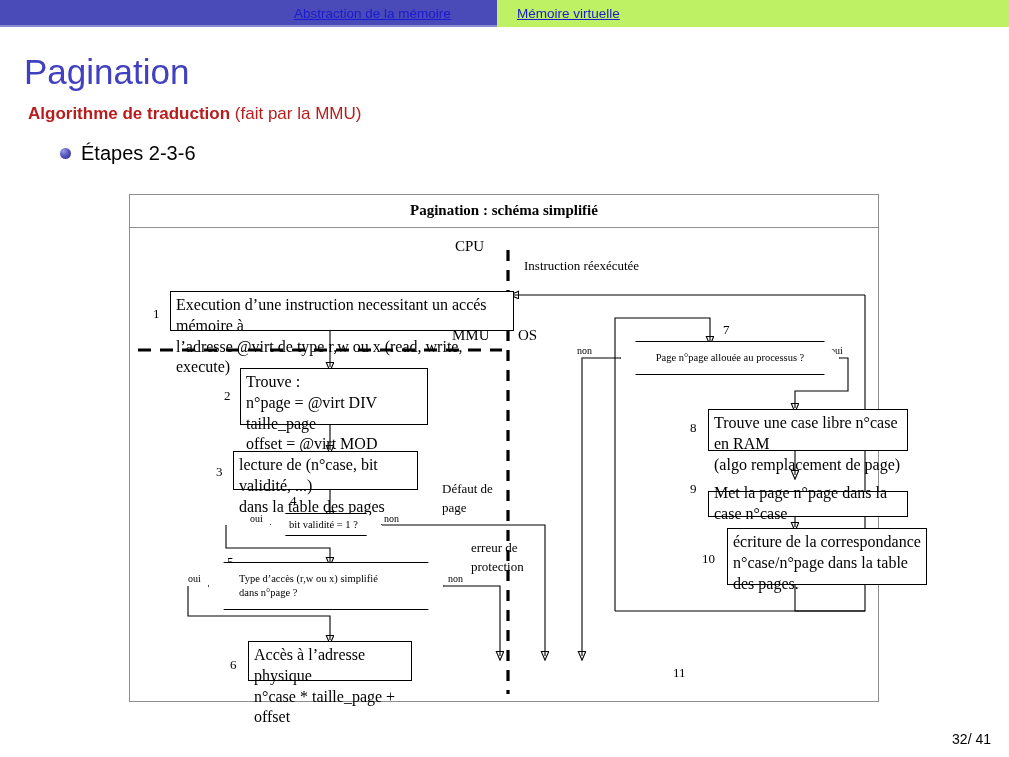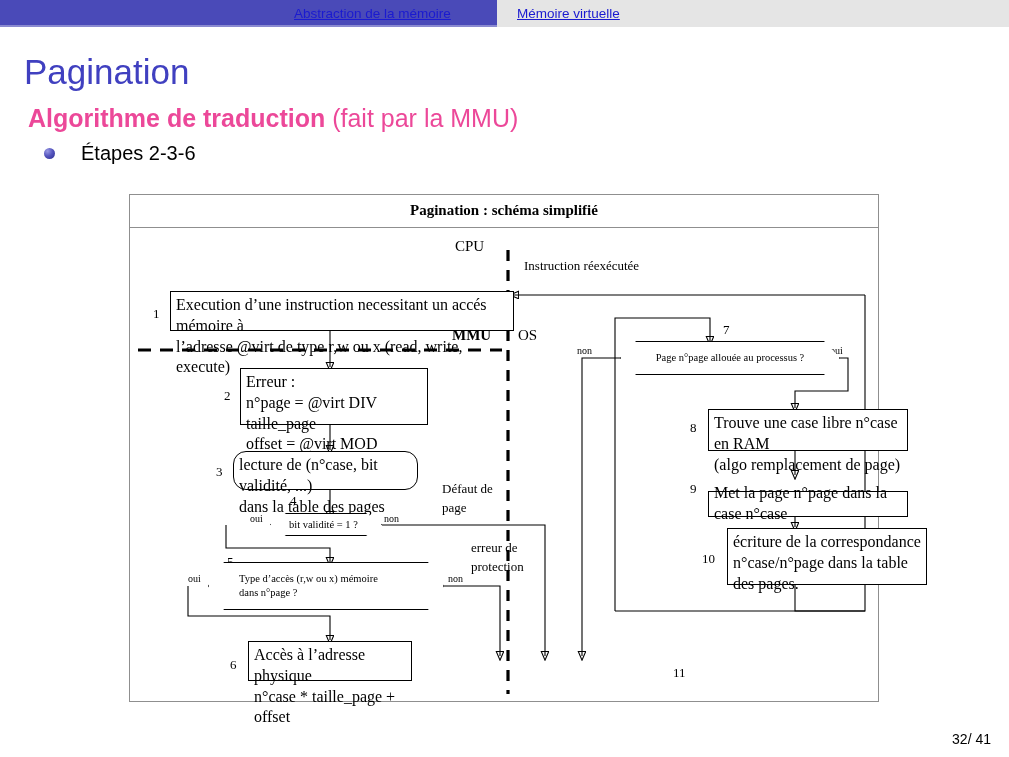--- a/index.html
+++ b/index.html
@@ -7,21 +7,21 @@
   body{
     width:1009px;height:757px;
     background:#ffffff;
     font-family:"Liberation Sans", sans-serif;
     position:relative;
     overflow:hidden;
   }
   
   #navbar{
     position:absolute;left:0;top:0;width:1009px;height:27px;
-    background:#e5e5e5;
+    background:#bef264;
   }
   #navbar .leftfill{
     position:absolute;left:0;top:0;width:497px;height:27px;
     background:#4a4ab8;
   }
   #navbar .underline{
     position:absolute;left:0;top:25px;width:497px;height:2px;
     background:#8a8ad0;
   }
   .navtab{
@@ -36,27 +36,27 @@
   #tab-inactive{left:517px;}
 
   
   #slide-title{
     position:absolute;left:24px;top:52px;
     font-size:35px;color:#4040c0;font-weight:400;
     letter-spacing:0px;
   }
   #subtitle{
     position:absolute;left:28px;top:104px;
-    font-size:25px;color:#ec4899;
+    font-size:17px;color:#b91c1c;
     white-space:nowrap;
   }
   #subtitle .b{font-weight:bold;}
   #bullet-row{
-    position:absolute;left:44px;top:142px;
-    display:flex;align-items:center;gap:26px;
+    position:absolute;left:60px;top:142px;
+    display:flex;align-items:center;gap:10px;
   }
   #bullet-dot{
     width:11px;height:11px;border-radius:50%;
     background:radial-gradient(circle at 32% 28%, #9a9ae4 0%, #5656bf 45%, #2b2b8e 100%);
     display:inline-block;
   }
   #bullet-text{font-size:20px;color:#000;}
 
   
   #pagenum{
@@ -180,21 +180,21 @@
       <polyline points="700,130 718,130 718,163 665,163 665,180" stroke-width="1.1" marker-end="url(#ah)"></polyline>
 
       <line x1="665" y1="223" x2="665" y2="247" stroke-width="1.1" marker-end="url(#ah)"></line>
 
       <line x1="665" y1="275" x2="665" y2="299" stroke-width="1.1" marker-end="url(#ah)"></line>
 
       <polyline points="665,357 665,383 735,383" stroke-width="1.1"></polyline>
     </svg>
 
     <div class="zone-label" style="left:325px;top:10px;">CPU</div>
-    <div class="zone-label" style="left:322px;top:99px;font-weight:bold;">MMU</div>
+    <div class="zone-label" style="left:322px;top:99px;">MMU</div>
     <div class="zone-label" style="left:388px;top:99px;">OS</div>
 
     <div class="flow-label" style="left:394px;top:30px;">Instruction réexécutée</div>
     <div class="flow-label" style="left:312px;top:253px;">Défaut de</div>
     <div class="flow-label" style="left:312px;top:272px;">page</div>
     <div class="flow-label" style="left:341px;top:312px;">erreur de</div>
     <div class="flow-label" style="left:341px;top:331px;">protection</div>
 
     <div class="edge-label" style="left:120px;top:285px;">oui</div>
     <div class="edge-label" style="left:254px;top:285px;">non</div>
@@ -204,40 +204,40 @@
     <div class="edge-label" style="left:700px;top:117px;">oui</div>
 
     <div class="num" style="left:23px;top:78px;">1</div>
     <div class="node" style="left:40px;top:63px;width:344px;height:40px;">
       <div>Execution d’une instruction necessitant un accés mémoire à</div>
       <div>l’adresse @virt de type r,w ou x (read, write, execute)</div>
     </div>
 
     <div class="num" style="left:94px;top:160px;">2</div>
     <div class="node" style="left:110px;top:140px;width:188px;height:57px;">
-      <div>Erreur :</div>
+      <div>Trouve :</div>
       <div>n°page = @virt DIV taille_page</div>
       <div>offset = @virt MOD taille_page</div>
     </div>
 
     <div class="num" style="left:86px;top:236px;">3</div>
-    <div class="node" style="left:103px;top:223px;width:185px;height:39px;border-radius:13px;">
+    <div class="node" style="left:103px;top:223px;width:185px;height:39px;">
       <div>lecture de (n°case, bit validité, ...)</div>
       <div>dans la table des pages</div>
     </div>
 
     <div class="num" style="left:160px;top:265px;">4</div>
     <div class="diamond" style="left:140px;top:285px;width:112px;height:23px;padding-left:18px;padding-right:18px;">
       <span>bit validité = 1 ?</span>
     </div>
 
     <div class="num" style="left:97px;top:326px;">5</div>
     <div class="diamond wide" style="left:78px;top:334px;width:236px;height:48px;padding-left:30px;padding-right:30px;">
       <div>
-        <div>Type d’accès (r,w ou x) mémoire</div>
+        <div>Type d’accès (r,w ou x) simplifié</div>
         <div>dans n°page ?</div>
       </div>
     </div>
 
     <div class="num" style="left:100px;top:429px;">6</div>
     <div class="node" style="left:118px;top:413px;width:164px;height:40px;">
       <div>Accès à l’adresse physique</div>
       <div>n°case * taille_page + offset</div>
     </div>
 

